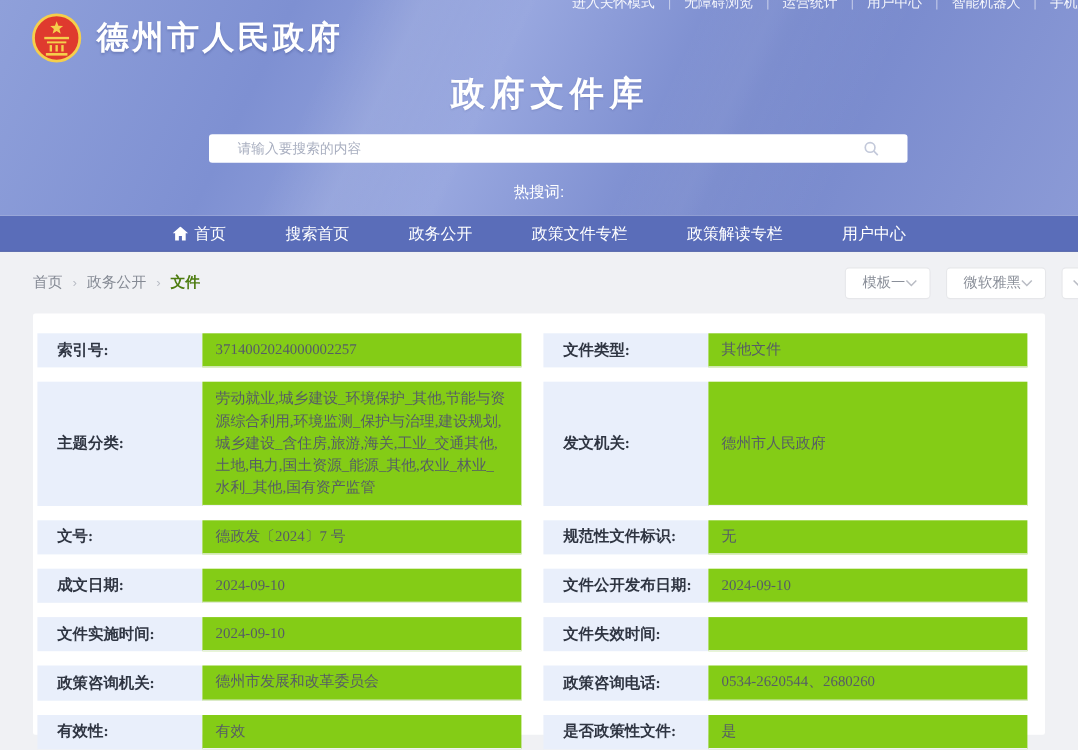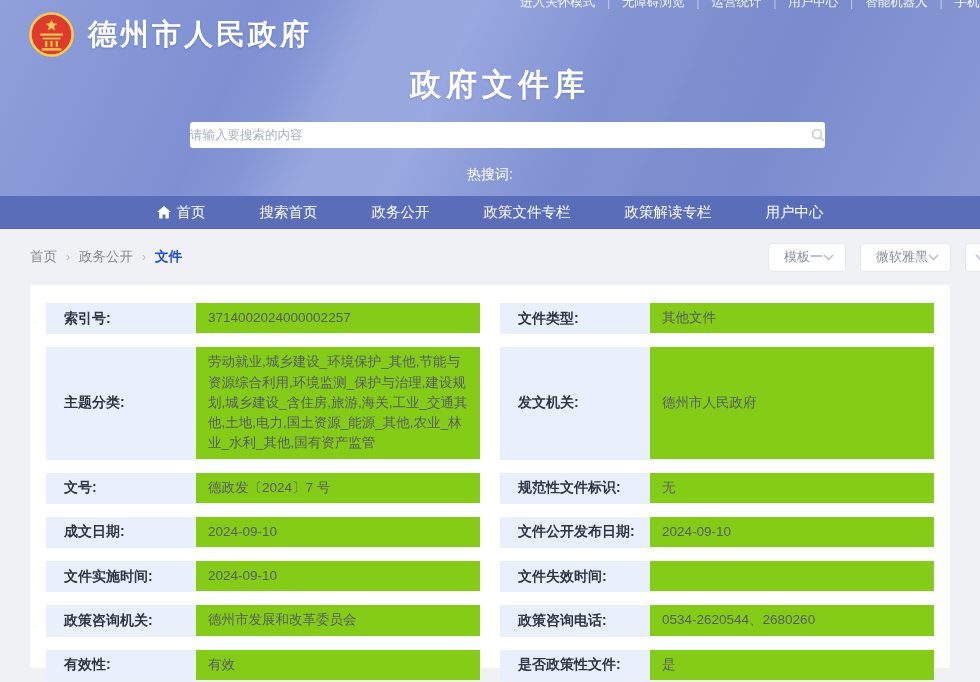--- a/index.html
+++ b/index.html
@@ -41,21 +41,21 @@
   }
   .page-title {
     position:absolute; top:64px; left:0; width:100%; text-align:center;
     color:#fff; font-size:31px; font-weight:bold; letter-spacing:5px; z-index:2;
     text-shadow:0 1px 2px rgba(40,50,110,0.2);
     padding-left:20px;
   }
   .search-bar {
     position:absolute; top:122px; left:190px; width:635px; height:26px;
     background:#fff; border-radius:3px; display:flex; align-items:center;
-    padding:0 0; z-index:2;
+    padding:0 26px; z-index:2;
   }
   .search-bar input {
     flex:1; border:0; outline:0; font-size:12.5px; color:#444; background:transparent;
     font-family:inherit;
   }
   .search-bar input::placeholder { color:#a9afc0; }
   .hot-words {
     position:absolute; top:166px; left:0; width:100%; text-align:center;
     color:#fff; font-size:14px; z-index:2;
   }
@@ -71,35 +71,36 @@
   }
 
   
   .crumb-row {
     height:56px; display:flex; justify-content:space-between; align-items:center;
     padding:6px 0 6px 30px;
   }
   .breadcrumb { display:flex; align-items:center; gap:9px; font-size:13.5px; color:#858a94; }
   .crumb-link { cursor:pointer; }
   .crumb-sep { color:#b8bcc5; font-size:12px; }
-  .crumb-current { color:#1d4ed8; font-weight:bold; }
+  .crumb-current { color:#4d7c0f; font-weight:bold; }
 
   .toolbar { display:flex; align-items:center; gap:14px; }
   .select-btn {
     background:#fff; border:1px solid #e6e7ea; border-radius:4px; height:29px;
     padding:0 11px 0 15px; display:flex; align-items:center; 
     color:#8a8f99; font-size:13px; cursor:pointer; white-space:nowrap;
   }
   .select-btn.mini { padding:0 9px; gap:0; margin-right:-16px; }
   .chev { width:11px; height:7px; display:block; }
 
   
   .card {
-    background:#fff; margin:0 30px; height:383px; padding:18px 16px 16px 16px;
+    background:#fff; margin:0 30px; height:383px; padding:18px 16px 16px 4px;
     border-radius:2px;
+    font-family:Liberation Serif, serif;
   }
   .doc-grid {
     display:grid;
     grid-template-columns:150px 1fr 20px 150px 1fr;
     row-gap:13px;
   }
   .cell-label {
     background:#e9effb; color:#2f3542; font-weight:bold; font-size:14px;
     padding:5px 6px 5px 18px; display:flex; align-items:center; min-height:30px;
   }

